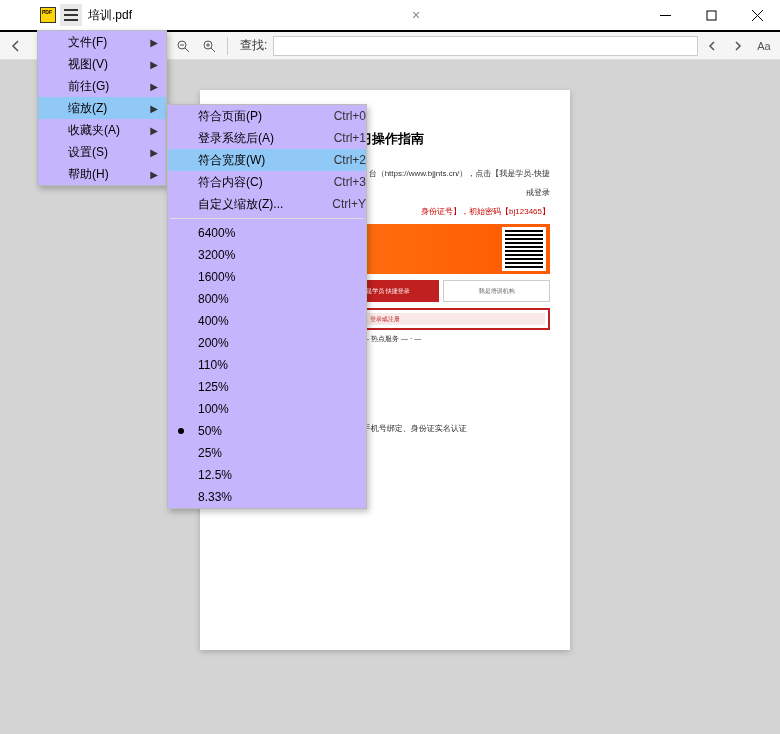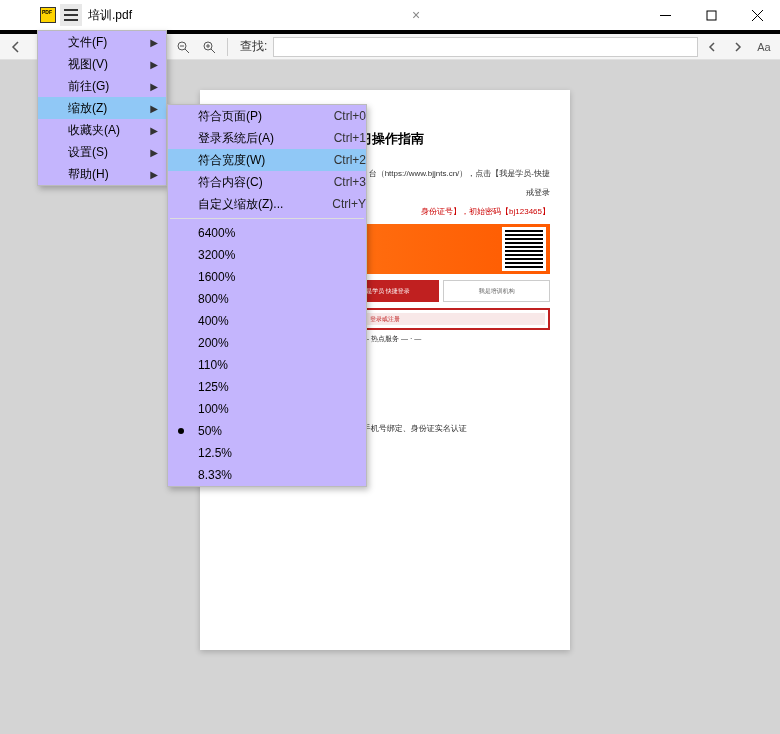--- a/index.html
+++ b/index.html
@@ -9,21 +9,21 @@
   .app-icon { width: 16px; height: 16px; background: #ffd400; border: 1px solid #333; margin: 0 4px 0 2px; position: relative; }
   .app-icon::after { content: "PDF"; font-size: 5px; position: absolute; top: 1px; left: 1px; font-weight: bold; }
   .hamburger { width: 22px; height: 22px; background: #e8e8e8; display: flex; flex-direction: column; justify-content: center; align-items: center; gap: 3px; margin-right: 6px; cursor: pointer; }
   .hamburger div { width: 14px; height: 2px; background: #333; }
   .title-text { font-size: 12px; color: #000; }
   .tab-close { margin-left: 280px; font-size: 14px; color: #888; cursor: pointer; }
   .win-controls { position: absolute; right: 0; top: 0; display: flex; }
   .win-btn { width: 46px; height: 30px; display: flex; align-items: center; justify-content: center; cursor: pointer; }
   .win-btn svg { width: 11px; height: 11px; }
 
-  .toolbar { height: 30px; background: #f5f5f5; border-top: 4px solid #000000; border-bottom: 1px solid #e0e0e0; display: flex; align-items: center; padding: 0 4px; gap: 2px; }
+  .toolbar { height: 30px; background: #f5f5f5; border-top: 2px solid #000000; border-bottom: 1px solid #e0e0e0; display: flex; align-items: center; padding: 0 4px; gap: 2px; }
   .tb-btn { width: 24px; height: 24px; display: flex; align-items: center; justify-content: center; cursor: pointer; color: #555; }
   .tb-sep { width: 1px; height: 18px; background: #ccc; margin: 0 4px; }
   .tb-label { font-size: 12px; color: #333; margin-left: 6px; margin-right: 4px; }
   .search-box { flex: 1; height: 20px; border: 1px solid #ccc; background: #fff; padding: 0 4px; font-size: 12px; }
   .tb-right { display: flex; align-items: center; margin-left: auto; gap: 2px; }
 
   .viewport { position: absolute; top: 60px; left: 0; right: 0; bottom: 0; background: #d4d4d4; overflow: hidden; }
   .page { position: absolute; left: 200px; top: 30px; width: 370px; height: 560px; background: #fff; box-shadow: 0 2px 6px rgba(0,0,0,0.2); padding: 40px 20px; font-size: 9px; }
   .page-title { font-size: 13px; font-weight: bold; text-align: center; margin-bottom: 20px; }
   .page-text { font-size: 8px; line-height: 1.6; color: #333; margin-bottom: 6px; }
@@ -237,18 +237,21 @@
       <span>125%</span>
     </div>
     <div class="menu-item">
       <span>100%</span>
     </div>
     <div class="menu-item">
       <span class="dot"></span>
       <span>50%</span>
     </div>
     <div class="menu-item">
+      <span>25%</span>
+    </div>
+    <div class="menu-item">
       <span>12.5%</span>
     </div>
     <div class="menu-item">
       <span>8.33%</span>
     </div>
   </div>
 
 </body></html>

